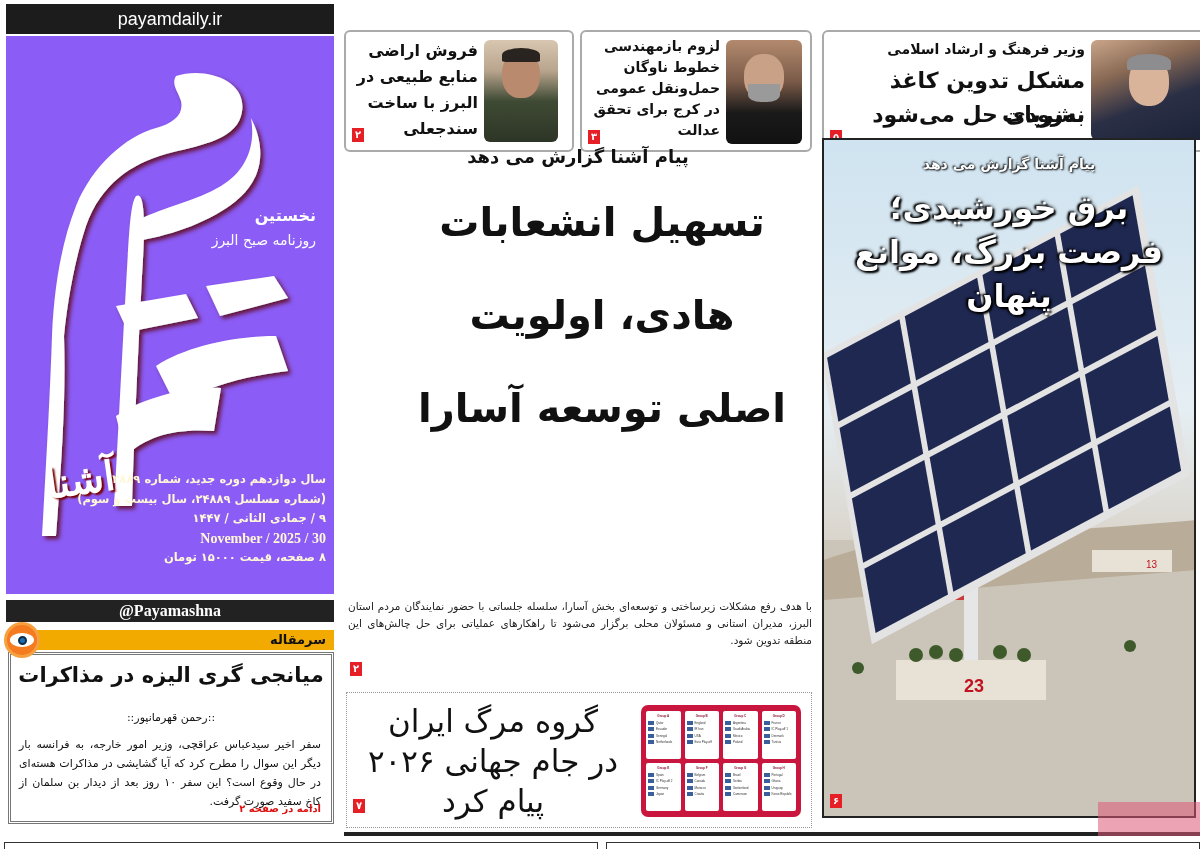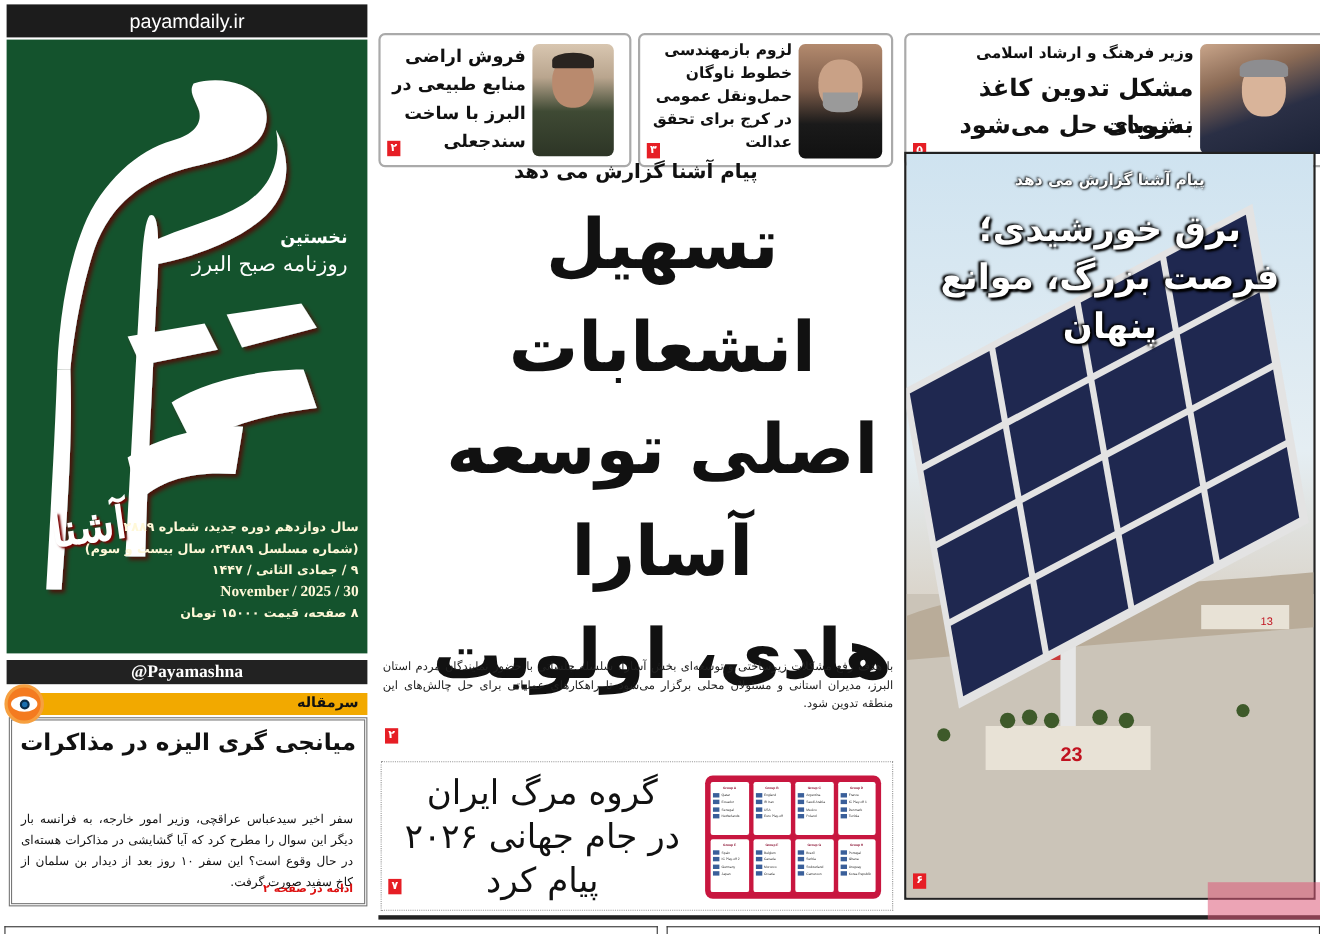--- a/index.html
+++ b/index.html
@@ -3,24 +3,24 @@
 <meta charset="utf-8">
 <style>
   * { box-sizing: border-box; margin: 0; padding: 0; }
   body { width: 1200px; height: 849px; background: #ffffff; position: relative; overflow: hidden; font-family: "DejaVu Sans", sans-serif; color: #111; }
   .abs { position: absolute; }
   .rtl { direction: rtl; }
 
   
   #masthead { left: 6px; top: 4px; width: 328px; height: 590px; }
   .site-bar { position: absolute; left: 0; top: 0; width: 328px; height: 30px; background: #1c1c1c; color: #fff; font-family: "Liberation Sans", sans-serif; font-size: 18px; text-align: center; line-height: 30px; }
-  .red-panel { position: absolute; left: 0; top: 32px; width: 328px; height: 558px; background: #14532d; overflow: hidden; }
+  .red-panel { position: absolute; left: 0; top: 32px; width: 328px; height: 558px; background: #8b5cf6; overflow: hidden; }
   .logo-svg { position: absolute; left: 0; top: 0; }
   .tagline { position: absolute; right: 18px; top: 168px; color: #fff; text-align: right; font-size: 16px; line-height: 24px; font-weight: bold; }
-  .tagline .l2 { font-weight: normal; font-size: 19px; }
+  .tagline .l2 { font-weight: normal; font-size: 14px; }
   .issue-info { position: absolute; right: 8px; top: 434px; color: #fff8d8; text-align: right; font-size: 11.5px; line-height: 19.5px; font-weight: bold; }
   .issue-info .en { font-family: "Liberation Serif", serif; font-size: 14px; }
   .ashna { position: absolute; left: 40px; top: 420px; color: #fff; font-size: 40px; font-weight: bold; font-family: "DejaVu Serif", serif; transform: rotate(-8deg); text-shadow: 2px 2px 2px #7a0000; }
   .handle-bar { left: 6px; top: 600px; width: 328px; height: 22px; background: #222; color: #fff; font-family: "Liberation Serif", serif; font-weight: bold; font-size: 16px; text-align: center; line-height: 22px; }
 
   
   #editorial { left: 4px; top: 628px; width: 330px; height: 196px; }
   .ed-header { position: absolute; left: 28px; top: 2px; width: 302px; height: 20px; background: #f2a900; direction: rtl; font-weight: bold; font-size: 13px; line-height: 20px; padding-right: 8px; color: #111; }
   .eye { position: absolute; left: 0; top: -6px; width: 36px; height: 36px; border-radius: 50%; background: #f47b20; border: 3px solid #f6a040; display: flex; align-items: center; justify-content: center; }
   .eye .white { width: 24px; height: 14px; background: #fff; border-radius: 50%; display: flex; align-items: center; justify-content: center; }
@@ -33,21 +33,21 @@
 
   
   .top-card { top: 2px; height: 122px; border: 2px solid #aaa; border-radius: 6px; background: #fff; overflow: hidden; margin-top: 28px; }
   .card-photo { position: absolute; top: 8px; border-radius: 6px; overflow: hidden; }
   .card-text { position: absolute; direction: rtl; text-align: right; font-weight: bold; color: #111; }
   .pg-badge { position: absolute; width: 12px; height: 14px; background: #e61e25; color: #fff; font-size: 10px; font-weight: bold; text-align: center; line-height: 14px; }
 
   
   #main-story { left: 340px; top: 132px; width: 476px; height: 556px; }
   .kicker { position: absolute; left: 0; right: 0; top: 14px; text-align: center; direction: rtl; font-weight: bold; font-size: 18px; }
-  .headline { position: absolute; left: 0; right: 0; top: 44px; text-align: center; direction: rtl; font-weight: bold; font-size: 63px; line-height: 93px; letter-spacing: -1px; margin-left: 48px; }
+  .headline { position: absolute; left: 0; right: 0; top: 44px; text-align: center; direction: rtl; font-weight: bold; font-size: 40px; line-height: 93px; letter-spacing: -1px; margin-left: 48px; }
   .lede { position: absolute; left: 8px; right: 4px; top: 466px; direction: rtl; text-align: justify; font-size: 10.5px; line-height: 17px; color: #222; }
 
   
   #wc-box { left: 346px; top: 692px; width: 466px; height: 136px; border: 1px dotted #999; }
   .wc-title { position: absolute; left: 6px; top: 8px; width: 280px; direction: rtl; text-align: center; font-size: 31px; line-height: 40px; color: #111; }
   .wc-graphic { position: absolute; left: 294px; top: 12px; width: 160px; height: 112px; background: #c8163f; border-radius: 7px; padding: 6px 5px; display: grid; grid-template-columns: repeat(4, 1fr); grid-gap: 4px; }
   .wc-group { background: #fff; border-radius: 2px; padding: 2px; font-family: "Liberation Sans", sans-serif; font-size: 3px; line-height: 6.5px; color: #333; }
   .wc-group .gh { text-align: center; color: #8a1030; font-weight: bold; font-size: 3px; }
   .wc-group .tm { white-space: nowrap; overflow: hidden; }
   .wc-group .tm::before { content: ""; display: inline-block; width: 6px; height: 4px; background: #3a5f9a; margin-right: 2px; vertical-align: middle; }
@@ -101,20 +101,21 @@
       <div>۸ صفحه، قیمت ۱۵۰۰۰ تومان</div>
     </div>
   </div>
 </div>
 <div class="abs handle-bar">@Payamashna</div>
 
 <div id="editorial" class="abs">
   <div class="ed-header">سرمقاله</div>
   <div class="ed-box">
     <div class="ed-title">میانجی گری الیزه در مذاکرات</div>
+    <div class="ed-author">::رحمن قهرمانپور::</div>
     <div class="ed-body">سفر اخیر سیدعباس عراقچی، وزیر امور خارجه، به فرانسه بار دیگر این سوال را مطرح کرد که آیا گشایشی در مذاکرات هسته‌ای در حال وقوع است؟ این سفر ۱۰ روز بعد از دیدار بن سلمان از کاخ سفید صورت گرفت.</div>
     <div class="ed-more">ادامه در صفحه ۲</div>
   </div>
   <div class="eye">
       <div class="white">
         <div class="pupil"></div>
       </div>
     </div>
 </div>
 
@@ -155,22 +156,22 @@
     <div>البرز با ساخت</div>
     <div>سندجعلی</div>
   </div>
   <div class="pg-badge" style="left:6px; bottom:8px;">۲</div>
 </div>
 
 <div id="main-story" class="abs">
   <div class="kicker">پیام آشنا گزارش می دهد</div>
   <div class="headline">
     <div>تسهیل انشعابات</div>
+    <div>هادی، اولویت</div>
     <div>اصلی توسعه آسارا</div>
-    <div>هادی، اولویت</div>
   </div>
   <div class="lede">با هدف رفع مشکلات زیرساختی و توسعه‌ای بخش آسارا، سلسله جلساتی با حضور نمایندگان مردم استان البرز، مدیران استانی و مسئولان محلی برگزار می‌شود تا راهکارهای عملیاتی برای حل چالش‌های این منطقه تدوین شود.</div>
   <div class="pg-badge" style="left:10px; top:530px;">۲</div>
 </div>
 
 <div id="wc-box" class="abs">
   <div class="wc-title">
     <div>گروه مرگ ایران</div>
     <div>در جام جهانی ۲۰۲۶</div>
     <div>پیام کرد</div>

